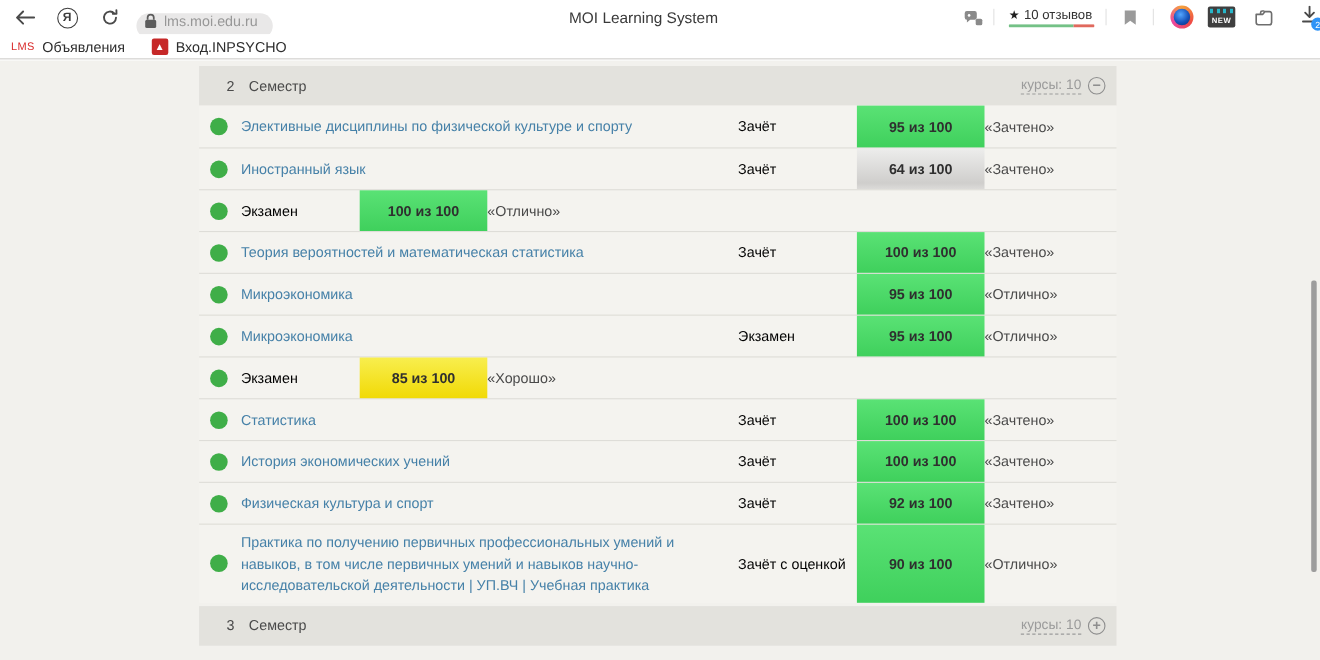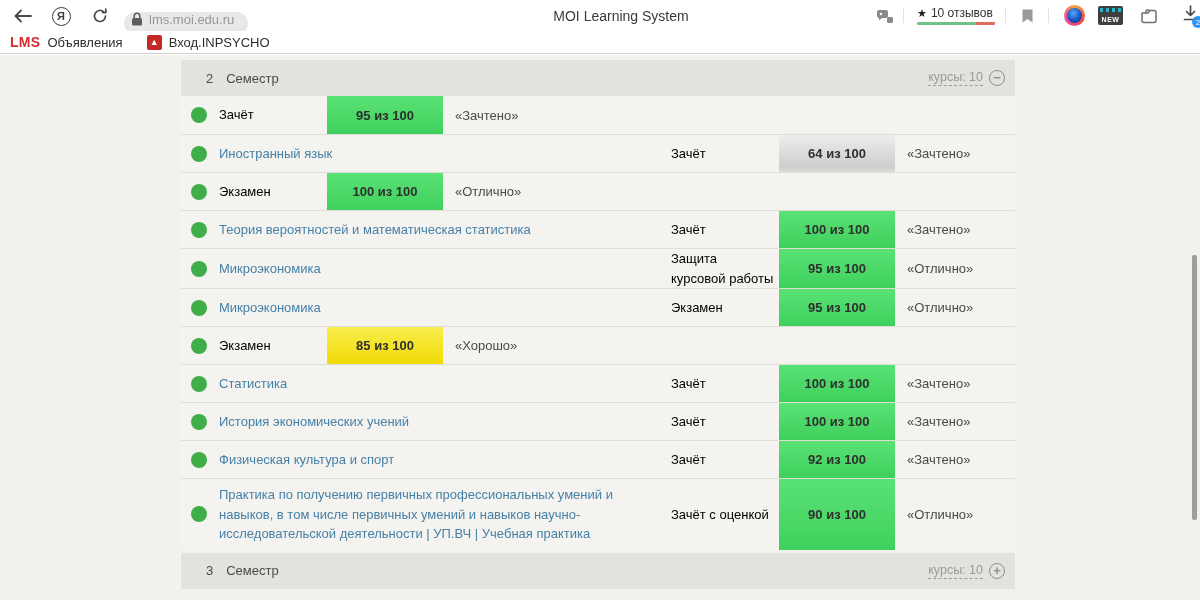--- a/index.html
+++ b/index.html
@@ -8,21 +8,21 @@
 
   
   .toolbar { position:absolute; left:0; top:0; width:1200px; height:31px; background:#fff; }
   .tb-btn { position:absolute; top:5px; width:22px; height:22px; display:flex; align-items:center; justify-content:center; }
   .yandex-circle { border:1.6px solid #3c3c3c; border-radius:50%; width:19px; height:19px;
                    font-size:11px; font-weight:bold; color:#3c3c3c; display:flex; align-items:center; justify-content:center; }
   .url-pill { position:absolute; left:124px; top:12px; height:23px; min-width:124px; background:#e9e8e8;
               border-radius:12px; display:flex; padding:0 12px 0 7px; }
   .url-text { color:#979797; font-size:13px; margin-left:6px; }
   .tab-title { position:absolute; left:585px; top:8px; transform:translateX(-50%);
-               font-size:14px; color:#3a3a3a; white-space:nowrap;margin-left:36px; }
+               font-size:14px; color:#3a3a3a; white-space:nowrap; }
   .tb-divider { position:absolute; top:8px; width:1px; height:15px; background:#e2e2e2; }
   .reviews { position:absolute; left:917px; top:6px; width:78px; }
   .reviews-line { display:flex; align-items:center; font-size:12px; color:#333; white-space:nowrap; }
   .star { font-size:11px; margin-right:4px; color:#1f1f1f; }
   .rating-bar { display:flex; height:3px; margin-top:2px; border-radius:1px; overflow:hidden; }
   .rating-bar .g { background:#74c186; width:75%; }
   .rating-bar .r { background:#e0695d; width:25%; }
   .ext-circle { position:absolute; left:1064px; top:5px; width:21px; height:21px; border-radius:50%;
                 background:conic-gradient(#f5a13c,#ef4b44,#ec48a0,#f5a13c); }
   .ext-circle::after { content:''; position:absolute; inset:3px; border-radius:50%;
@@ -33,21 +33,21 @@
   .new-icon::before { content:''; position:absolute; top:2px; left:2px; right:2px; height:4px;
               background:repeating-linear-gradient(90deg,#27b6c9 0 3px,#3f3f3f 3px 6px); }
   .download-wrap { position:absolute; left:1183px; top:5px; width:17px; height:24px; overflow:visible; }
   .dl-badge { position:absolute; left:9px; top:11px; width:12px; height:12px; border-radius:50%;
               background:#2f93f6; color:#fff; font-size:8px; display:flex; align-items:center; justify-content:center; }
 
   
   .bookmarks { position:absolute; left:0; top:31px; width:1200px; height:23px; background:#fff;
                border-bottom:1px solid #cfcecb; display:flex; align-items:center; }
   .bm-item { display:flex; align-items:center; margin-left:10px; font-size:13px; color:#2e2e2e; }
-  .bm-lms { color:#d92b2b; font-weight:bold; font-size:14px; letter-spacing:.3px; margin-right:7px; }
+  .bm-lms { color:#d92b2b; font-weight:normal; font-size:10px; letter-spacing:.3px; margin-right:7px; }
   .bm-fav2 { width:15px; height:15px; background:#c62828; border-radius:2px; margin:0 7px 0 14px;
              display:flex; align-items:center; justify-content:center; color:#fff; font-size:9px; line-height:1; }
 
   
   .page { position:absolute; left:0; top:55px; width:1200px; height:545px; background:#f2f1ed; }
   .content { position:absolute; left:181px; top:5px; width:834px; }
 
   .section-header { height:36px; background:#e3e2dd; display:flex; align-items:center;
                     padding:0 10px 0 25px; font-size:13px; color:#4a4a4a; }
   .section-number { margin-right:13px; }
@@ -60,21 +60,21 @@
   .row + .row { border-top:1px solid #deddd8; }
   .cell-dot { width:38px; display:flex; justify-content:flex-start; padding-left:10px; align-self:center; }
   .dot { width:16px; height:16px; border-radius:50%; background:#3fae48; }
   .cell-title { flex:1; color:#4681a8; padding:6px 14px 6px 0; line-height:1.5; }
   .cell-type { width:108px; color:#000000; line-height:1.5; padding-right:4px; }
   .cell-score { width:116px; align-self:stretch; display:flex; align-items:center; justify-content:center;
                 font-weight:bold; color:#2f2f2f; }
   .badge-green  { background:linear-gradient(180deg,#5ae275 0%,#3fd05c 100%); }
   .badge-gray   { background:linear-gradient(180deg,#ededec 0%,#cfcecc 85%,#dcdbd9 100%); }
   .badge-yellow { background:linear-gradient(180deg,#f8ee4e 0%,#f1da06 100%); }
-  .cell-grade { width:120px; padding-left:12px; color:#4a4a4a; }
+  .cell-grade { width:120px; color:#4a4a4a; }
 
   .footer-gap { height:3px; }
 
   .scroll-thumb { position:absolute; right:3px; top:200px; width:5px; height:265px;
                   background:#9d9d9d; border-radius:2px; }
 
   svg { display:block; }
 </style>
 </head>
 <body>
@@ -183,20 +183,21 @@
       <span class="section-spacer"></span>
       <span class="courses-count">курсы: 10</span>
       <span class="circle-btn">−</span>
     </div>
 
     <div id="rows">
   <div class="row">
     <div class="cell-dot">
       <span class="dot"></span>
     </div>
+    <div class="cell-title">Элективные дисциплины по физической культуре и спорту</div>
     <div class="cell-type">Зачёт</div>
     <div class="cell-score badge-green">95 из 100</div>
     <div class="cell-grade">«Зачтено»</div>
   </div>
 
   <div class="row">
     <div class="cell-dot">
       <span class="dot"></span>
     </div>
     <div class="cell-title">Иностранный язык</div>
@@ -222,21 +223,20 @@
     <div class="cell-type">Зачёт</div>
     <div class="cell-score badge-green">100 из 100</div>
     <div class="cell-grade">«Зачтено»</div>
   </div>
 
   <div class="row">
     <div class="cell-dot">
       <span class="dot"></span>
     </div>
     <div class="cell-title">Микроэкономика</div>
-    <div class="cell-type">Защита курсовой работы</div>
     <div class="cell-score badge-green">95 из 100</div>
     <div class="cell-grade">«Отлично»</div>
   </div>
 
   <div class="row">
     <div class="cell-dot">
       <span class="dot"></span>
     </div>
     <div class="cell-title">Микроэкономика</div>
     <div class="cell-type">Экзамен</div>

